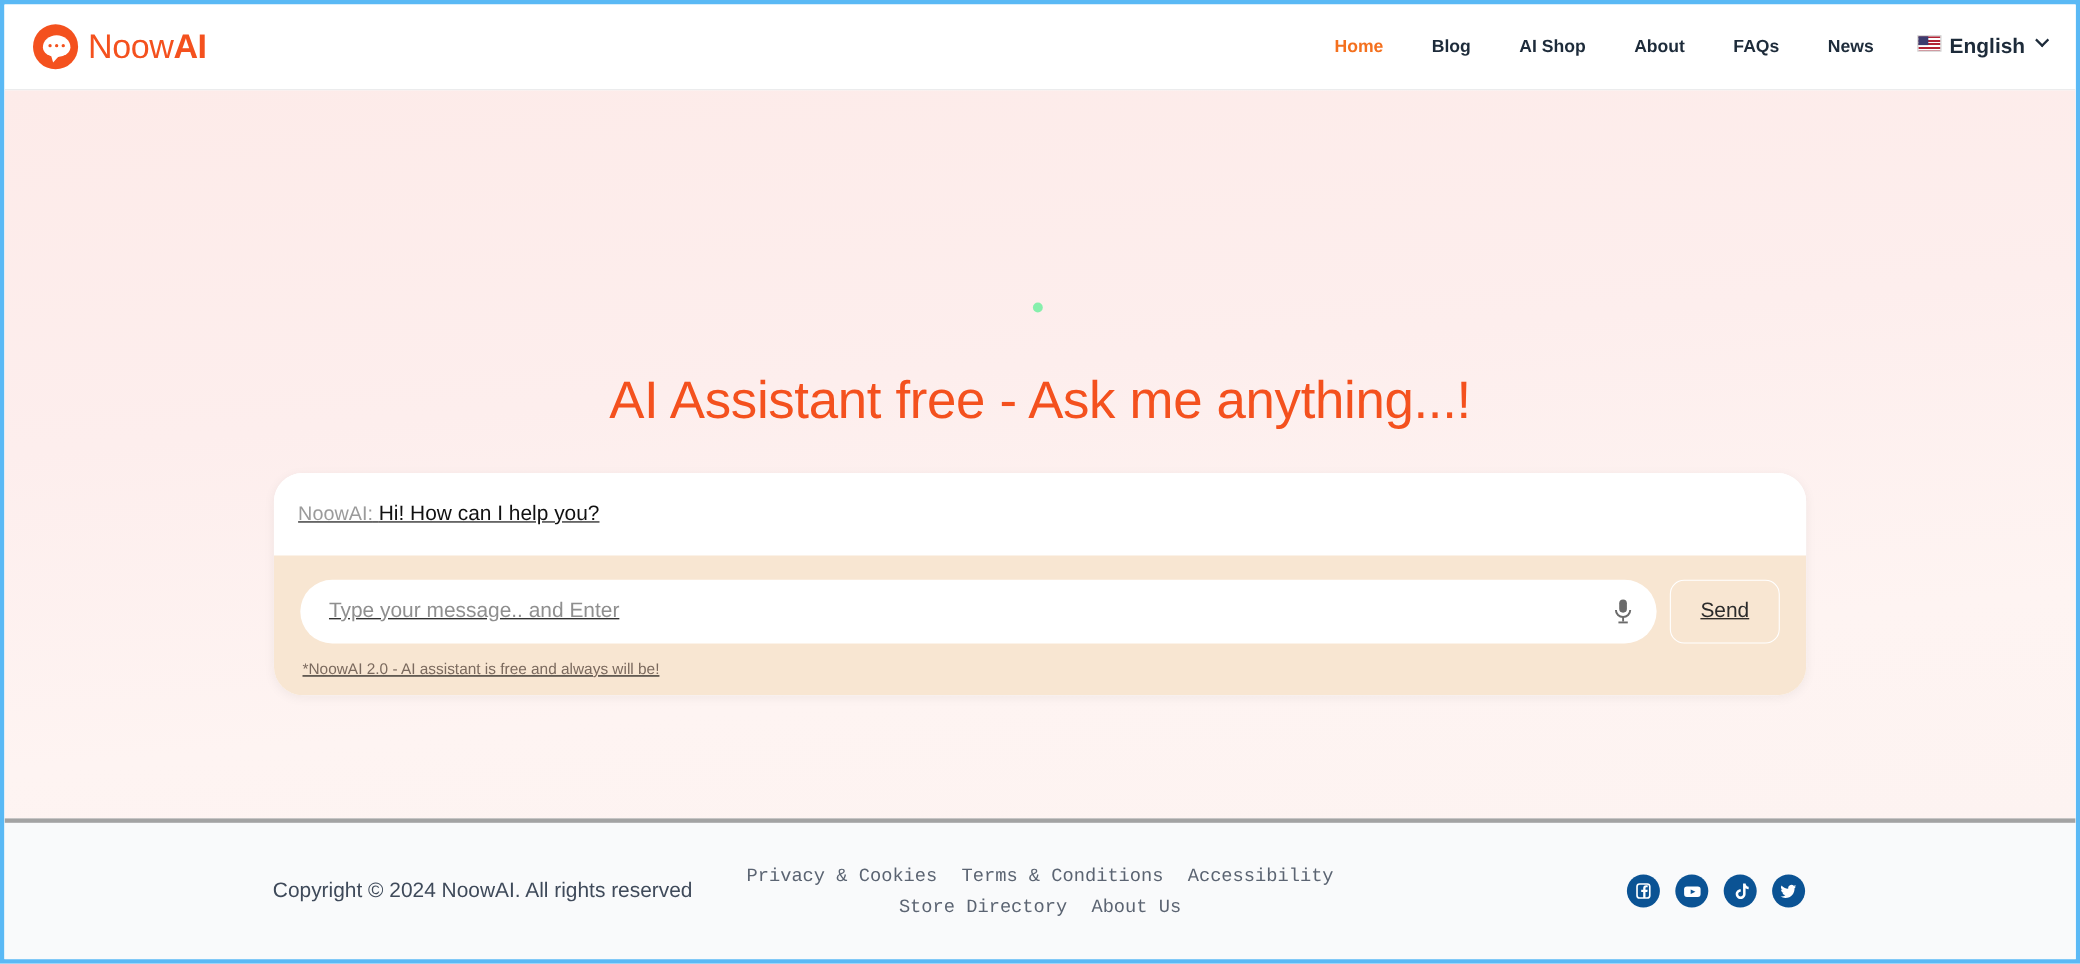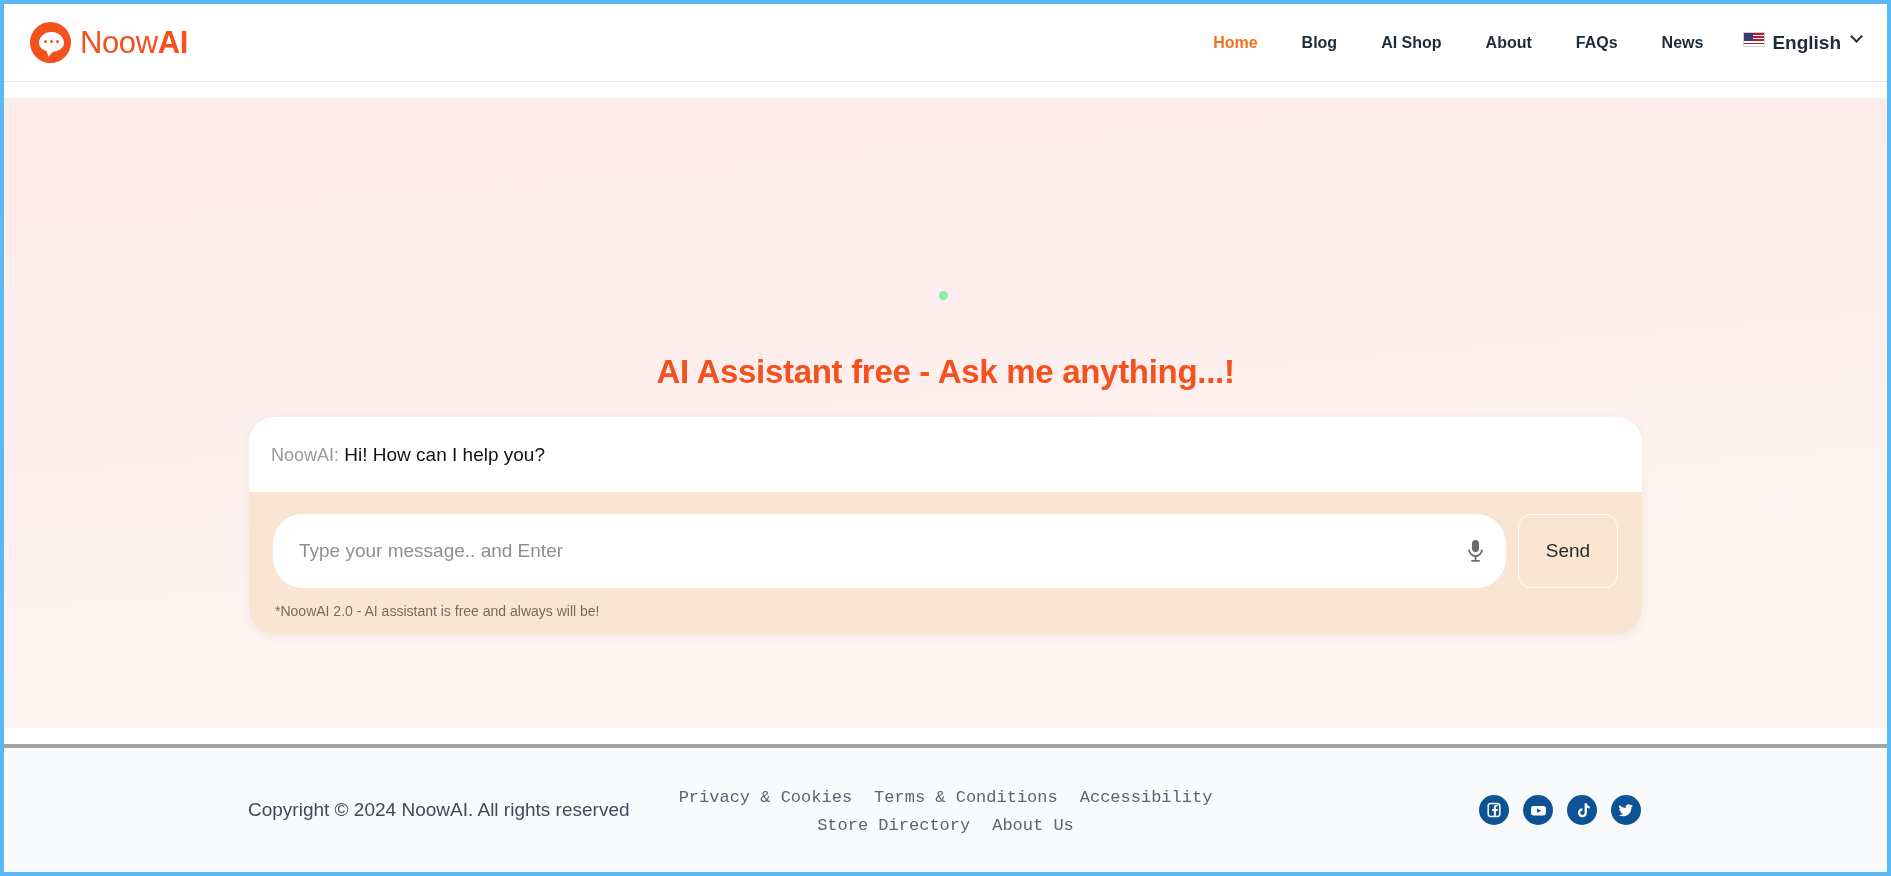--- a/index.html
+++ b/index.html
@@ -18,21 +18,20 @@
   }
 
   #viewport {
     width: 1883px;
     height: 868px;
     position: relative;
     display: flex;
     flex-direction: column;
     background: #ffffff;
     overflow: hidden;
-    gap: 16px;
   }
 
   
   .header {
     height: 78px;
     min-height: 78px;
     background: #ffffff;
     display: flex;
     align-items: center;
     justify-content: space-between;
@@ -173,36 +172,37 @@
     height: 9px;
     border-radius: 50%;
     background: #86efac;
     position: absolute;
     top: 193px;
     left: 935px;
   }
 
   .hero-title {
     margin-top: 255px;
-    font-size: 33px;
-    font-weight: 700;
+    font-size: 48px;
+    font-weight: 400;
     color: #f4511e;
     letter-spacing: -0.3px;
     text-align: left;
     white-space: nowrap;
   }
 
   
   .chat-panel {
-    margin-top: 26px;
+    margin-top: 38px;
     width: 1393px;
     border-radius: 26px;
     overflow: hidden;
     box-shadow: 0 2px 10px rgba(0,0,0,0.05);
     background: #ffffff;
+    text-decoration: underline;
   }
 
   .chat-log {
     background: #ffffff;
     padding: 26px 22px 24px 22px;
     min-height: 66px;
   }
 
   .chat-line {
     font-size: 19px;
@@ -222,21 +222,21 @@
   .composer-row {
     display: flex;
     align-items: stretch;
     gap: 12px;
   }
 
   .input-wrap {
     flex: 1 1 auto;
     background: #ffffff;
     border-radius: 30px;
-    height: 74px;
+    height: 58px;
     display: flex;
     align-items: center;
     padding: 0 18px 0 26px;
     position: relative;
   }
 
   .msg-input {
     flex: 1 1 auto;
     border: none;
     outline: none;

